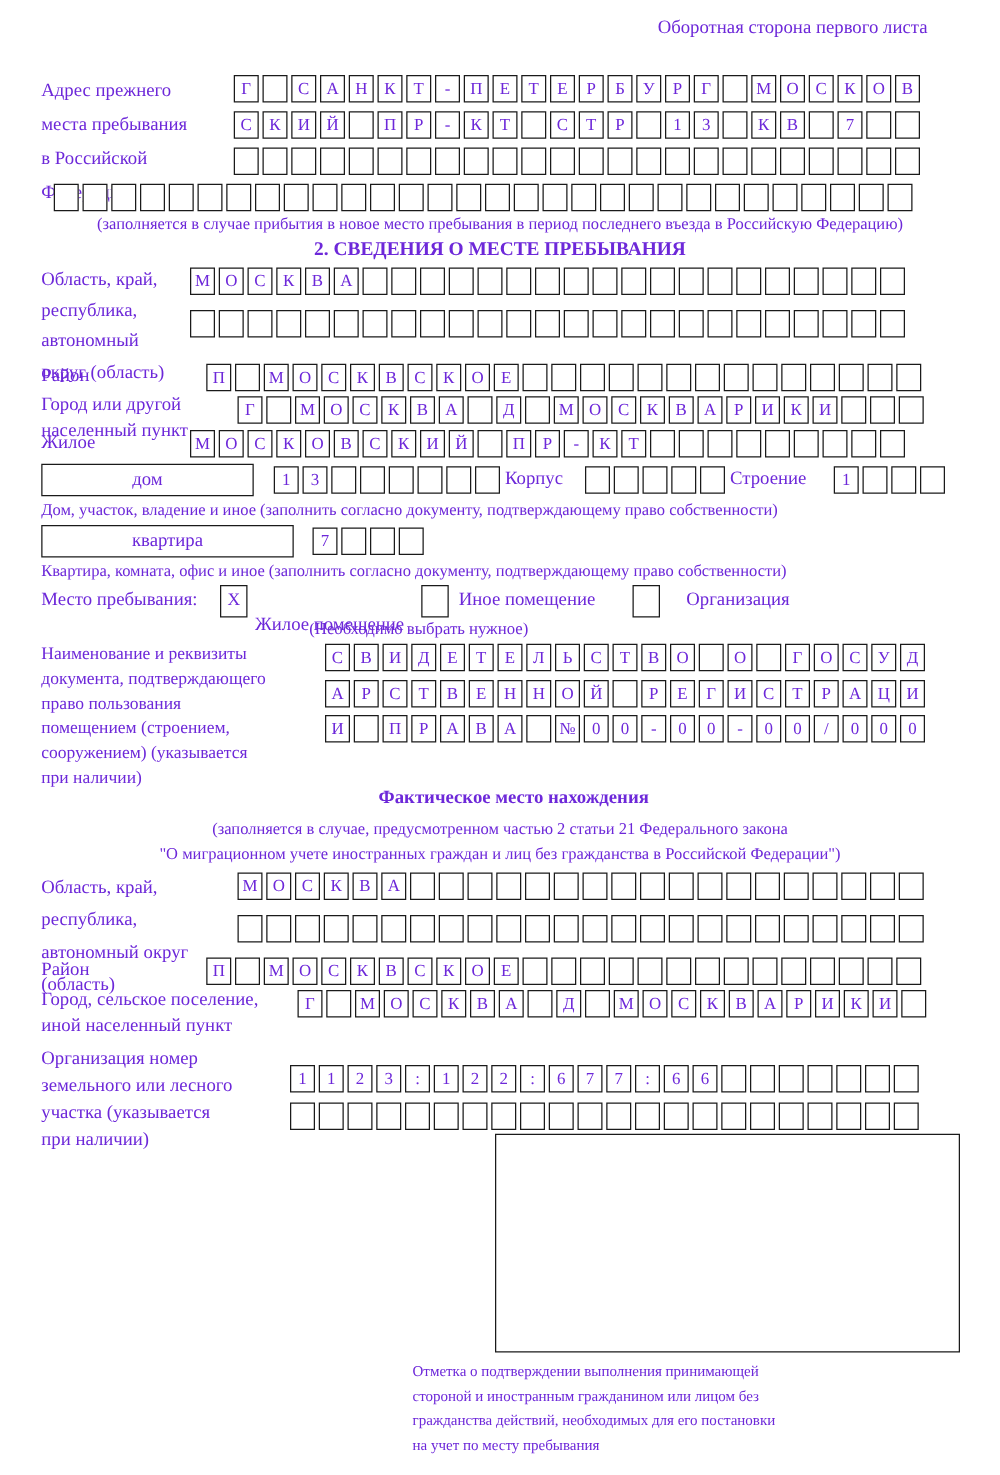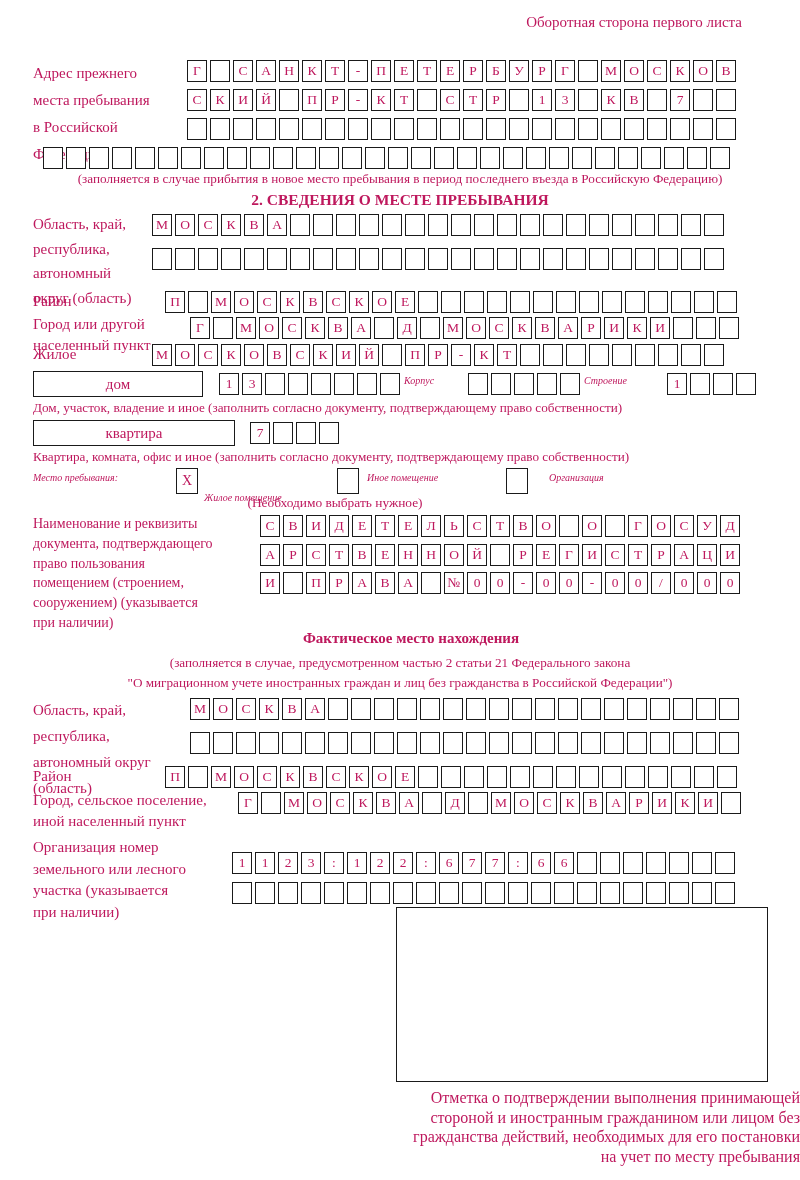--- a/index.html
+++ b/index.html
@@ -1,34 +1,34 @@
 <!DOCTYPE html>
 <html><head>
 <meta charset="utf-8">
 <style>
   html,body{margin:0;padding:0;background:#fff;}
   .page{position:relative;width:800px;height:1180px;background:#ffffff;
-        font-family:"Liberation Serif", serif;color:#be185d;overflow:hidden;}
+        font-family:"Liberation Serif", serif;color:#6d28d9;overflow:hidden;}
   .abs{position:absolute;}
   .hdr{font-size:15px;}
   .title{width:800px;text-align:center;font-weight:bold;font-size:15.5px;}
   .cap{width:800px;text-align:center;font-size:13.2px;}
   .lbl{font-size:15px;}
   .lbl div{white-space:nowrap;}
   .cells{white-space:nowrap;margin-left:10px;}
   .cell{display:inline-block;width:18px;height:20px;border:1.5px solid #1a1a1a;
         margin-right:3px;text-align:center;font-size:13.5px;line-height:20px;
         vertical-align:top;background:#fff;}
   .labelbox{border:1.5px solid #1a1a1a;height:24px;line-height:24px;
         text-align:center;font-size:15px;background:#fff;}
   .checkbox{width:20px;height:24px;border:1.5px solid #1a1a1a;text-align:center;
         line-height:24px;font-size:14px;background:#fff;}
   .stampbox{border:1.5px solid #1a1a1a;background:#fff;}
-  .note{text-align:right;font-size:16px;line-height:19.5px;}
-  .inl{font-size:10px;white-space:nowrap;font-style:italic;}
+  .note{text-align:left;font-size:12px;line-height:19.5px;}
+  .inl{font-size:15px;white-space:nowrap;}
 </style>
 </head>
 <body>
 
 <div class="page">
 
   <div class="abs hdr" style="right:58px;top:14px;">Оборотная сторона первого листа</div>
 
   <div class="abs lbl" style="left:33px;top:60px;line-height:27px;">
     <div>Адрес прежнего</div>

